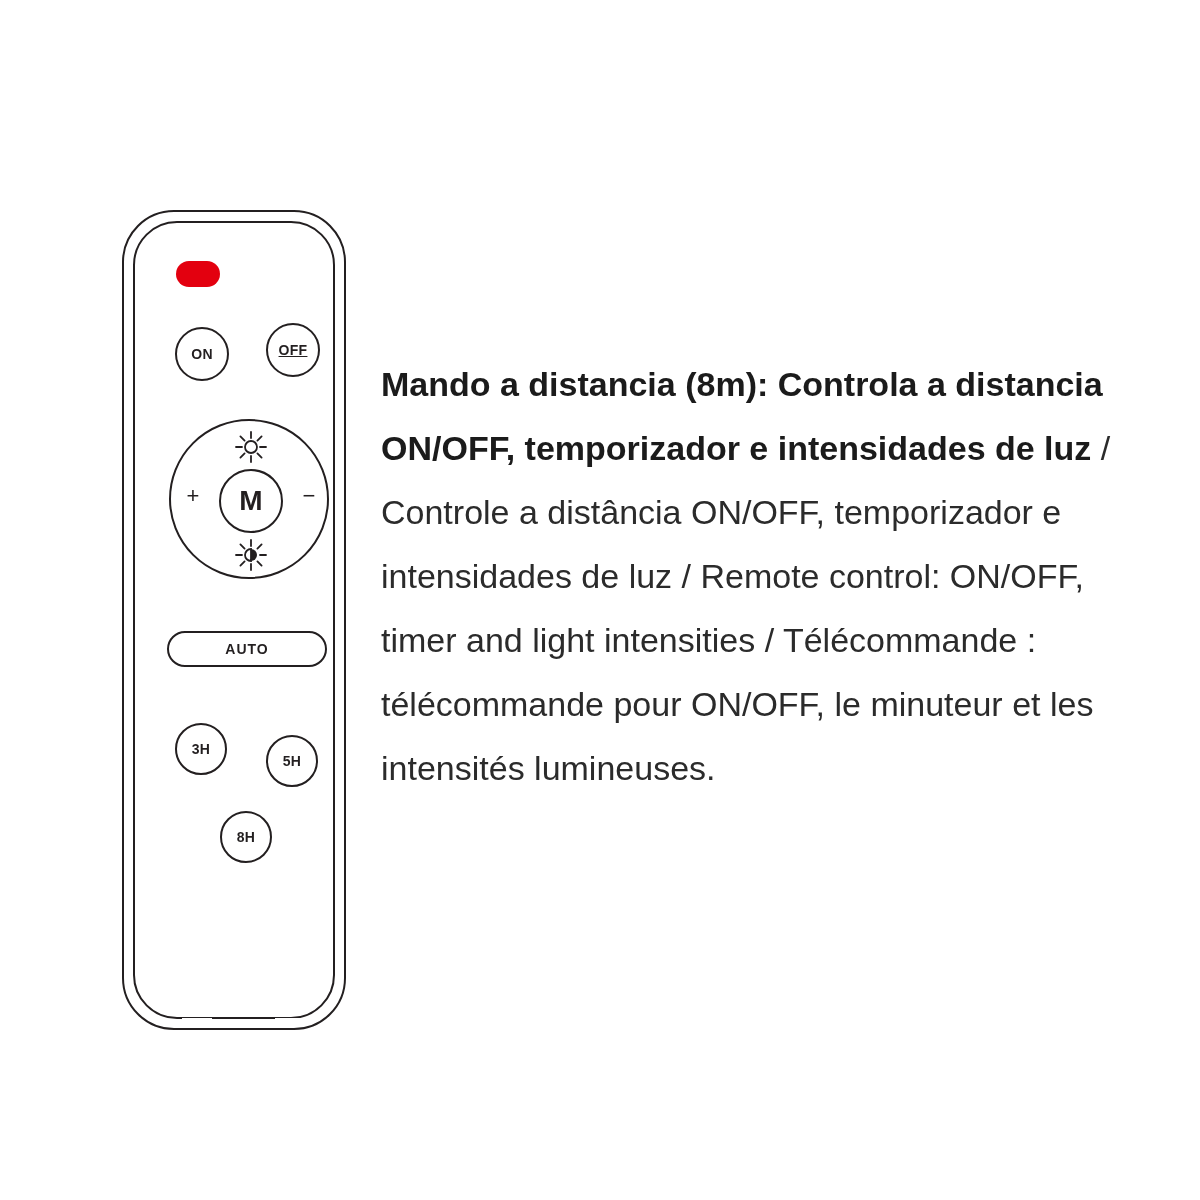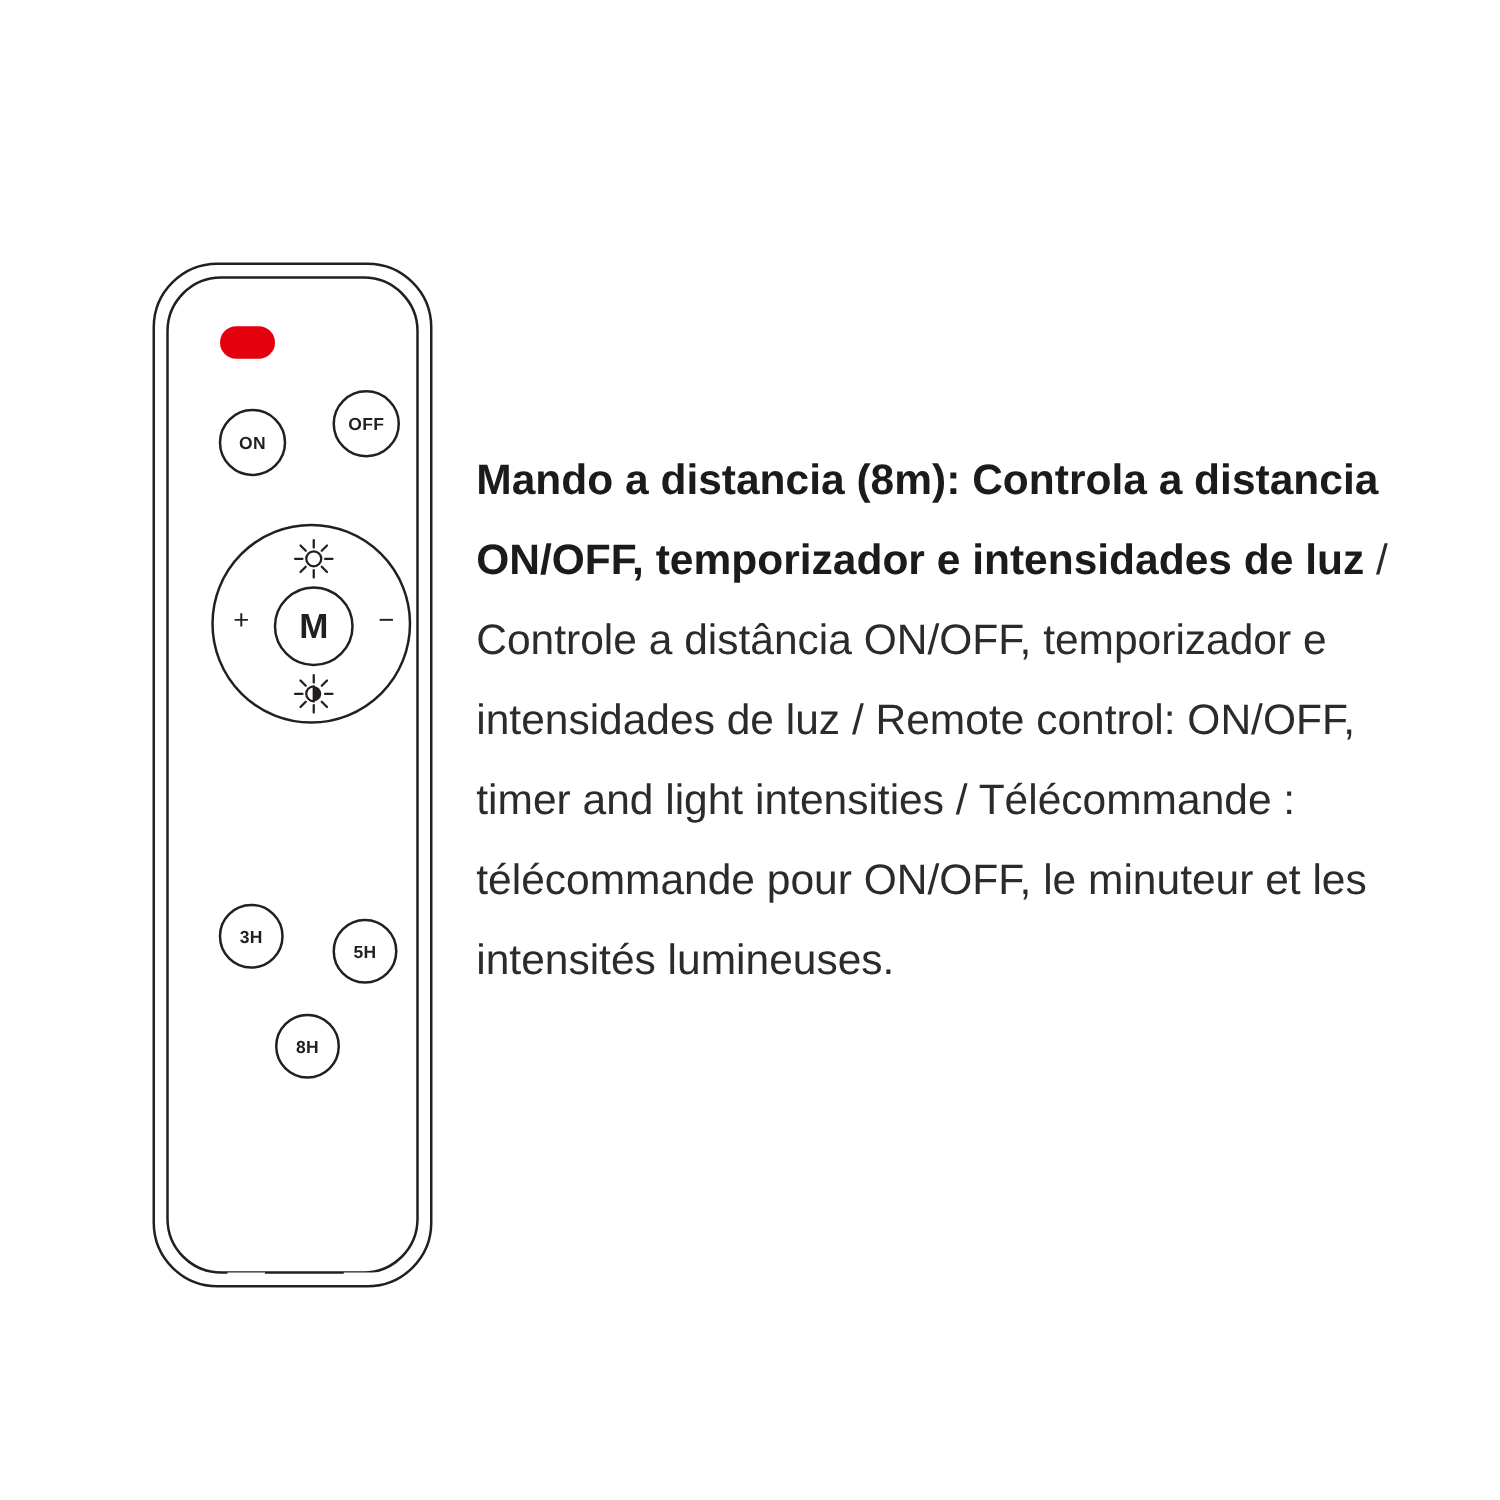--- a/index.html
+++ b/index.html
@@ -79,21 +79,21 @@
     align-items: center;
     justify-content: center;
     font-size: 14px;
     font-weight: bold;
     color: #231f20;
     letter-spacing: 0.3px;
     background: #ffffff;
   }
 
   .btn-on   { left: 40px;  top: 104px; width: 54px; height: 54px; }
-  .btn-off  { left: 131px; top: 89px; width: 54px; height: 54px; }
+  .btn-off  { left: 131px; top: 100px; width: 54px; height: 54px; text-decoration: underline; }
 
   .dial {
     position: absolute;
     left: 34px;
     top: 196px;
     width: 160px;
     height: 160px;
     border: 2px solid #231f20;
     border-radius: 50%;
     box-sizing: border-box;
@@ -230,20 +230,23 @@
               <line x1="27" y1="18" x2="33" y2="18"></line>
               <line x1="7.4" y1="7.4" x2="11.6" y2="11.6"></line>
               <line x1="24.4" y1="24.4" x2="28.6" y2="28.6"></line>
               <line x1="28.6" y1="7.4" x2="24.4" y2="11.6"></line>
               <line x1="11.6" y1="24.4" x2="7.4" y2="28.6"></line>
             </g>
           </svg>
         </span>
       </div>
 
+      <div class="btn-auto">
+        <span>AUTO</span>
+      </div>
 
       <div class="btn-circle btn-3h">
         <span>3H</span>
       </div>
       <div class="btn-circle btn-5h">
         <span>5H</span>
       </div>
       <div class="btn-circle btn-8h">
         <span>8H</span>
       </div>

